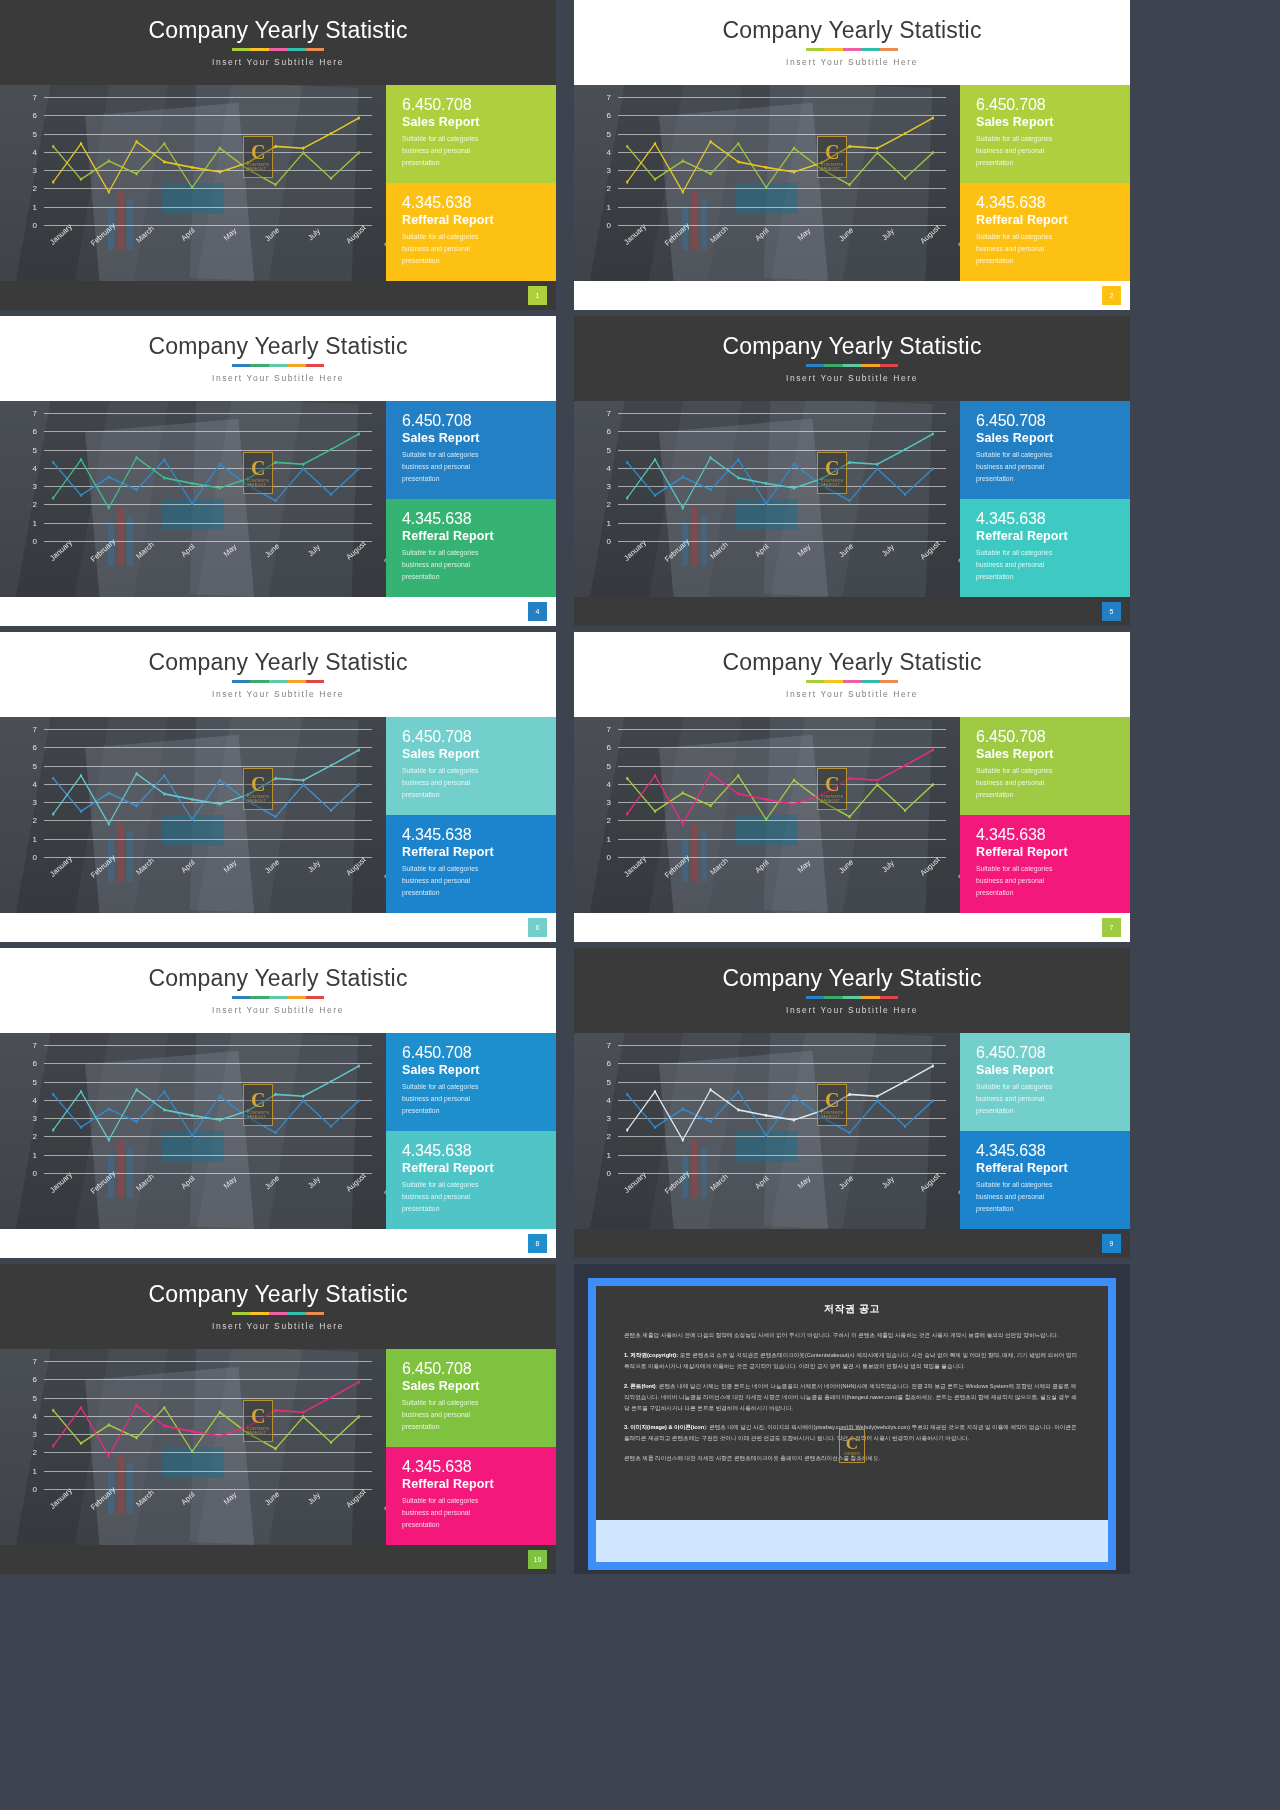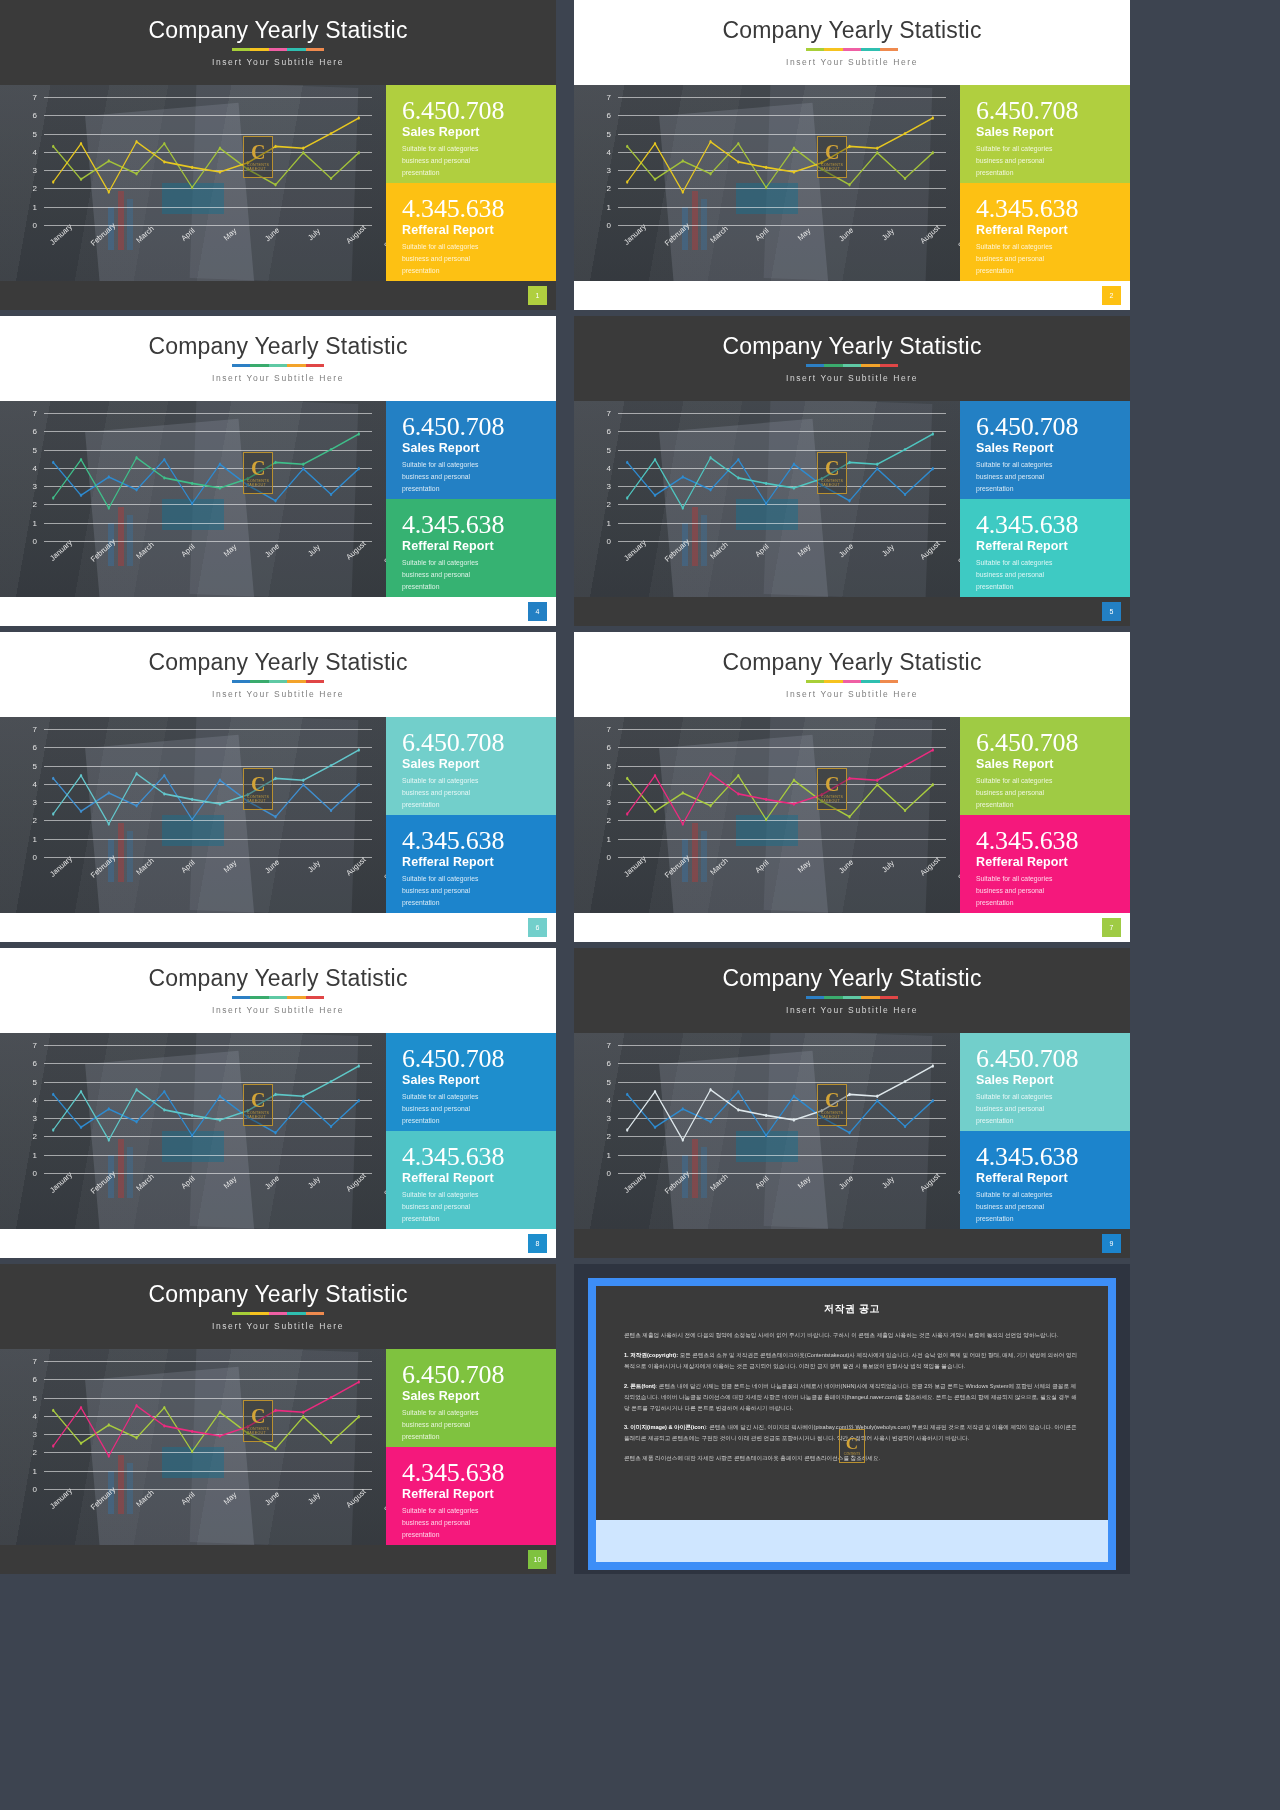--- a/index.html
+++ b/index.html
@@ -133,22 +133,22 @@
     align-items:center; justify-content:center;
     background:rgba(40,36,28,0.35);
   }
   .logo .c { color:#d3a437; font-size:20px; font-weight:700; line-height:0.9; font-family:"Liberation Serif", serif;}
   .logo .n { color:#c09a3e; font-size:3.6px; letter-spacing:0.3px; margin-top:2px; }
 
   
   .panels { width:170px; display:flex; flex-direction:column; }
   .panel { flex:1; padding:12px 0 0 16px; }
   .panel .big {
-    font-size:26px; color:#ffffff; line-height:1.05;
-    font-weight:400; letter-spacing:-0.2px;font-family:Liberation Serif, serif;
+    font-size:16px; color:#ffffff; line-height:1.05;
+    font-weight:400; letter-spacing:-0.2px;
   }
   .panel .lbl {
     font-size:12.5px; color:#ffffff; font-weight:700;
     margin-top:1px; letter-spacing:0.1px;
   }
   .panel .desc {
     margin-top:4px; font-size:6.8px; line-height:1.75;
     color:rgba(255,255,255,0.82);
   }
 

